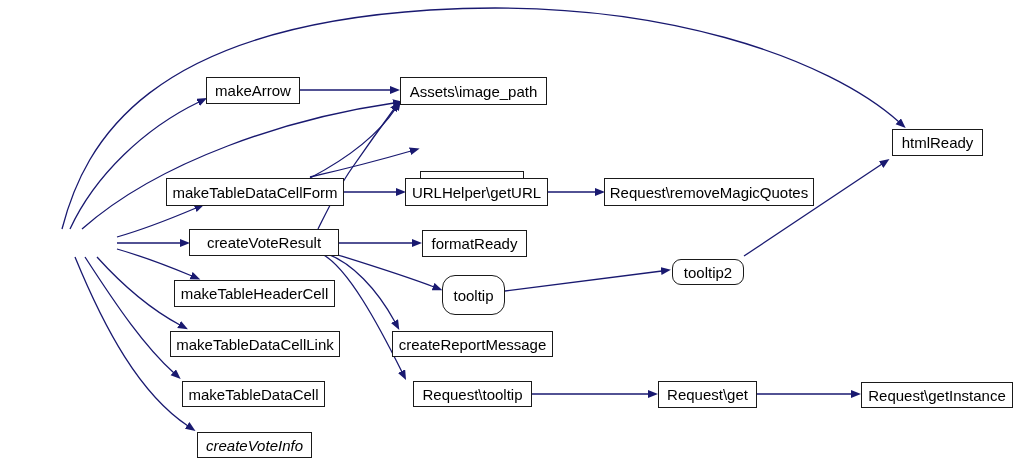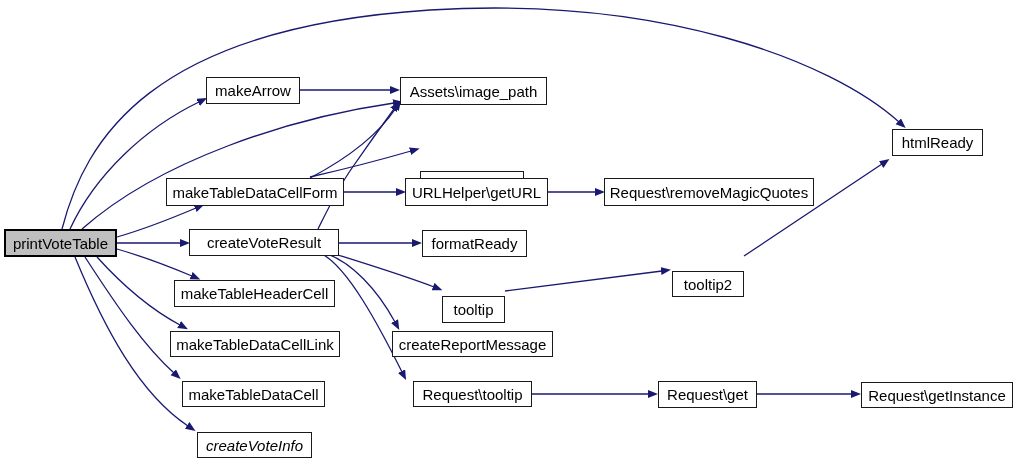--- a/index.html
+++ b/index.html
@@ -71,43 +71,42 @@
     <path class="edge" d="M 322 243 L 413 243" marker-end="url(#arrow)"></path>
     <path class="edge" d="M 322 250 C 360 262 400 274 434 287" marker-end="url(#arrow)"></path>
     <path class="edge" d="M 322 252 C 352 261 378 291 395 322" marker-end="url(#arrow)"></path>
     <path class="edge" d="M 322 254 C 348 268 378 324 402 372" marker-end="url(#arrow)"></path>
     <path class="edge" d="M 505 291 L 662 271" marker-end="url(#arrow)"></path>
     <path class="edge" d="M 744 256 L 882 164" marker-end="url(#arrow)"></path>
     <path class="edge" d="M 532 394 L 649 394" marker-end="url(#arrow)"></path>
     <path class="edge" d="M 757 394 L 852 394" marker-end="url(#arrow)"></path>
   </svg>
 
-  <div class="node highlight" style="left:4px; top:229px; width:113px; height:28px;">printVoteTable</div>
 
   <div class="node" style="left:206px; top:77px; width:94px; height:27px;">makeArrow</div>
 
   <div class="node" style="left:400px; top:77px; width:147px; height:28px;">Assets\image_path</div>
 
   <div class="node" style="left:420px; top:128px; width:104px; height:28px;margin-top:43px;">decodeHTML</div>
 
   <div class="node" style="left:166px; top:178px; width:178px; height:28px;">makeTableDataCellForm</div>
 
   <div class="node" style="left:405px; top:178px; width:143px; height:28px;">URLHelper\getURL</div>
 
   <div class="node" style="left:604px; top:178px; width:210px; height:28px;">Request\removeMagicQuotes</div>
 
   <div class="node" style="left:892px; top:129px; width:91px; height:27px;">htmlReady</div>
 
   <div class="node" style="left:189px; top:229px; width:150px; height:27px;">createVoteResult</div>
 
   <div class="node" style="left:422px; top:230px; width:105px; height:27px;">formatReady</div>
 
-  <div class="node" style="left:442px; top:296px; width:63px; height:27px;">tooltip</div>
+  <div class="node" style="left:442px; top:275px; width:63px; height:40px;border-radius:13px;">tooltip</div>
 
-  <div class="node" style="left:672px; top:271px; width:72px; height:26px;">tooltip2</div>
+  <div class="node" style="left:672px; top:259px; width:72px; height:26px;border-radius:9px;">tooltip2</div>
 
   <div class="node" style="left:174px; top:280px; width:161px; height:27px;">makeTableHeaderCell</div>
 
   <div class="node" style="left:170px; top:331px; width:170px; height:26px;">makeTableDataCellLink</div>
 
   <div class="node" style="left:392px; top:331px; width:161px; height:26px;">createReportMessage</div>
 
   <div class="node" style="left:182px; top:381px; width:143px; height:26px;">makeTableDataCell</div>
 
   <div class="node" style="left:413px; top:381px; width:119px; height:26px;">Request\tooltip</div>

